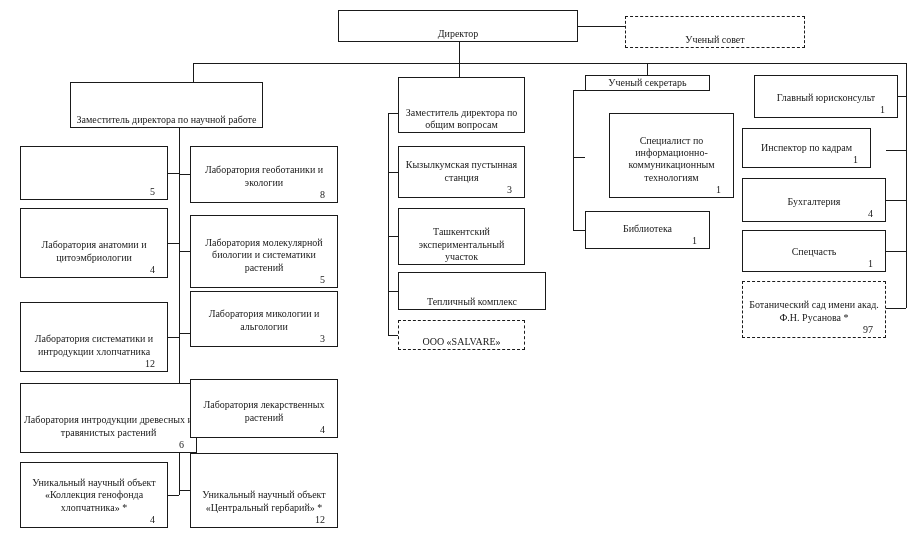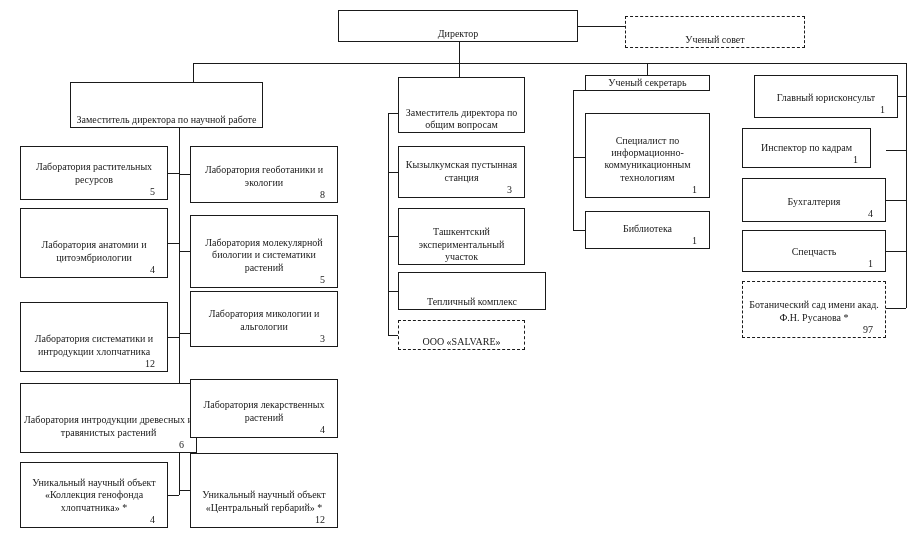--- a/index.html
+++ b/index.html
@@ -83,21 +83,20 @@
     <div>Заместитель директора по научной работе</div>
   </div>
   <div class="box" style="left:398px;top:77px;width:127px;height:56px">
     <div>Заместитель директора по общим вопросам</div>
   </div>
   <div class="box" style="left:585px;top:75px;width:125px;height:16px">
     <div>Ученый секретарь</div>
   </div>
 
   <div class="box" style="left:20px;top:146px;width:148px;height:54px">
-    <div>Лаборатория растительных ресурсов</div>
     <div class="count">5</div>
   </div>
   <div class="box" style="left:20px;top:208px;width:148px;height:70px">
     <div>Лаборатория анатомии и цитоэмбриологии</div>
     <div class="count">4</div>
   </div>
   <div class="box" style="left:20px;top:302px;width:148px;height:70px">
     <div>Лаборатория систематики и интродукции хлопчатника</div>
     <div class="count">12</div>
   </div>
@@ -138,21 +137,21 @@
   <div class="box" style="left:398px;top:208px;width:127px;height:57px">
     <div>Ташкентский экспериментальный участок</div>
   </div>
   <div class="box" style="left:398px;top:272px;width:148px;height:38px">
     <div>Тепличный комплекс</div>
   </div>
   <div class="box dashed" style="left:398px;top:320px;width:127px;height:30px">
     <div>ООО «SALVARE»</div>
   </div>
 
-  <div class="box" style="left:585px;top:113px;width:125px;height:85px">
+  <div class="box" style="left:609px;top:113px;width:125px;height:85px">
     <div>Специалист по информационно-коммуникационным технологиям</div>
     <div class="count">1</div>
   </div>
   <div class="box" style="left:585px;top:211px;width:125px;height:38px">
     <div>Библиотека</div>
     <div class="count">1</div>
   </div>
 
   <div class="box" style="left:754px;top:75px;width:144px;height:43px">
     <div>Главный юрисконсульт</div>

